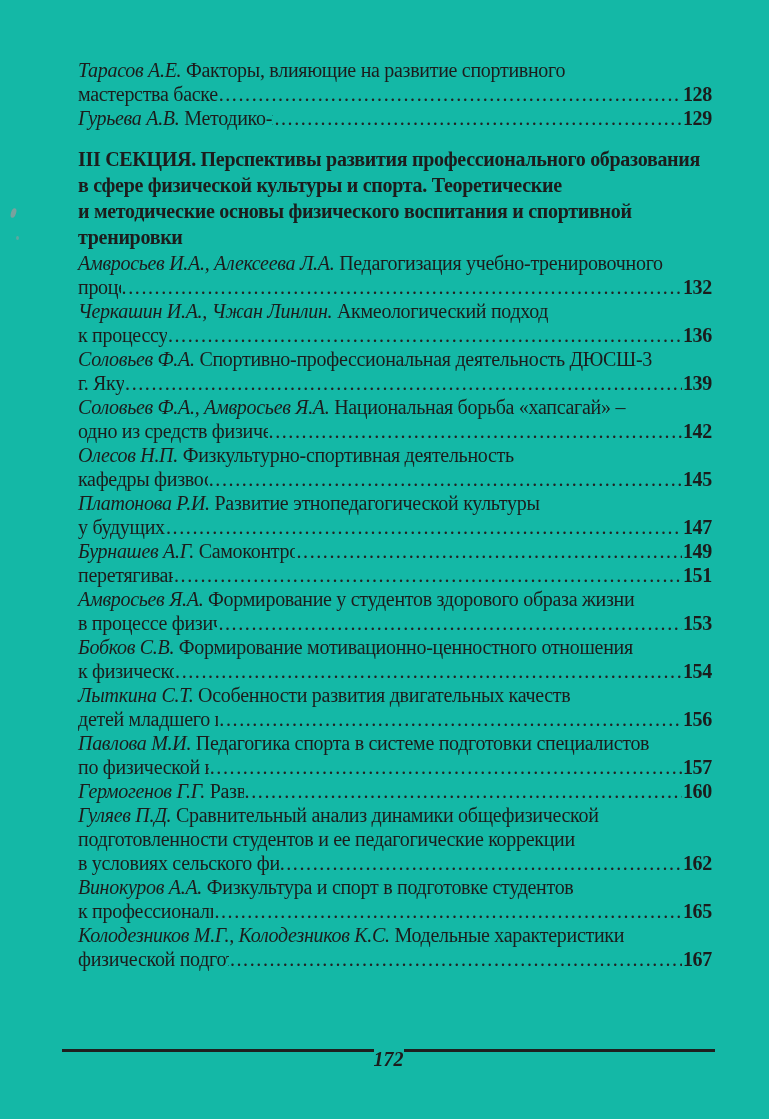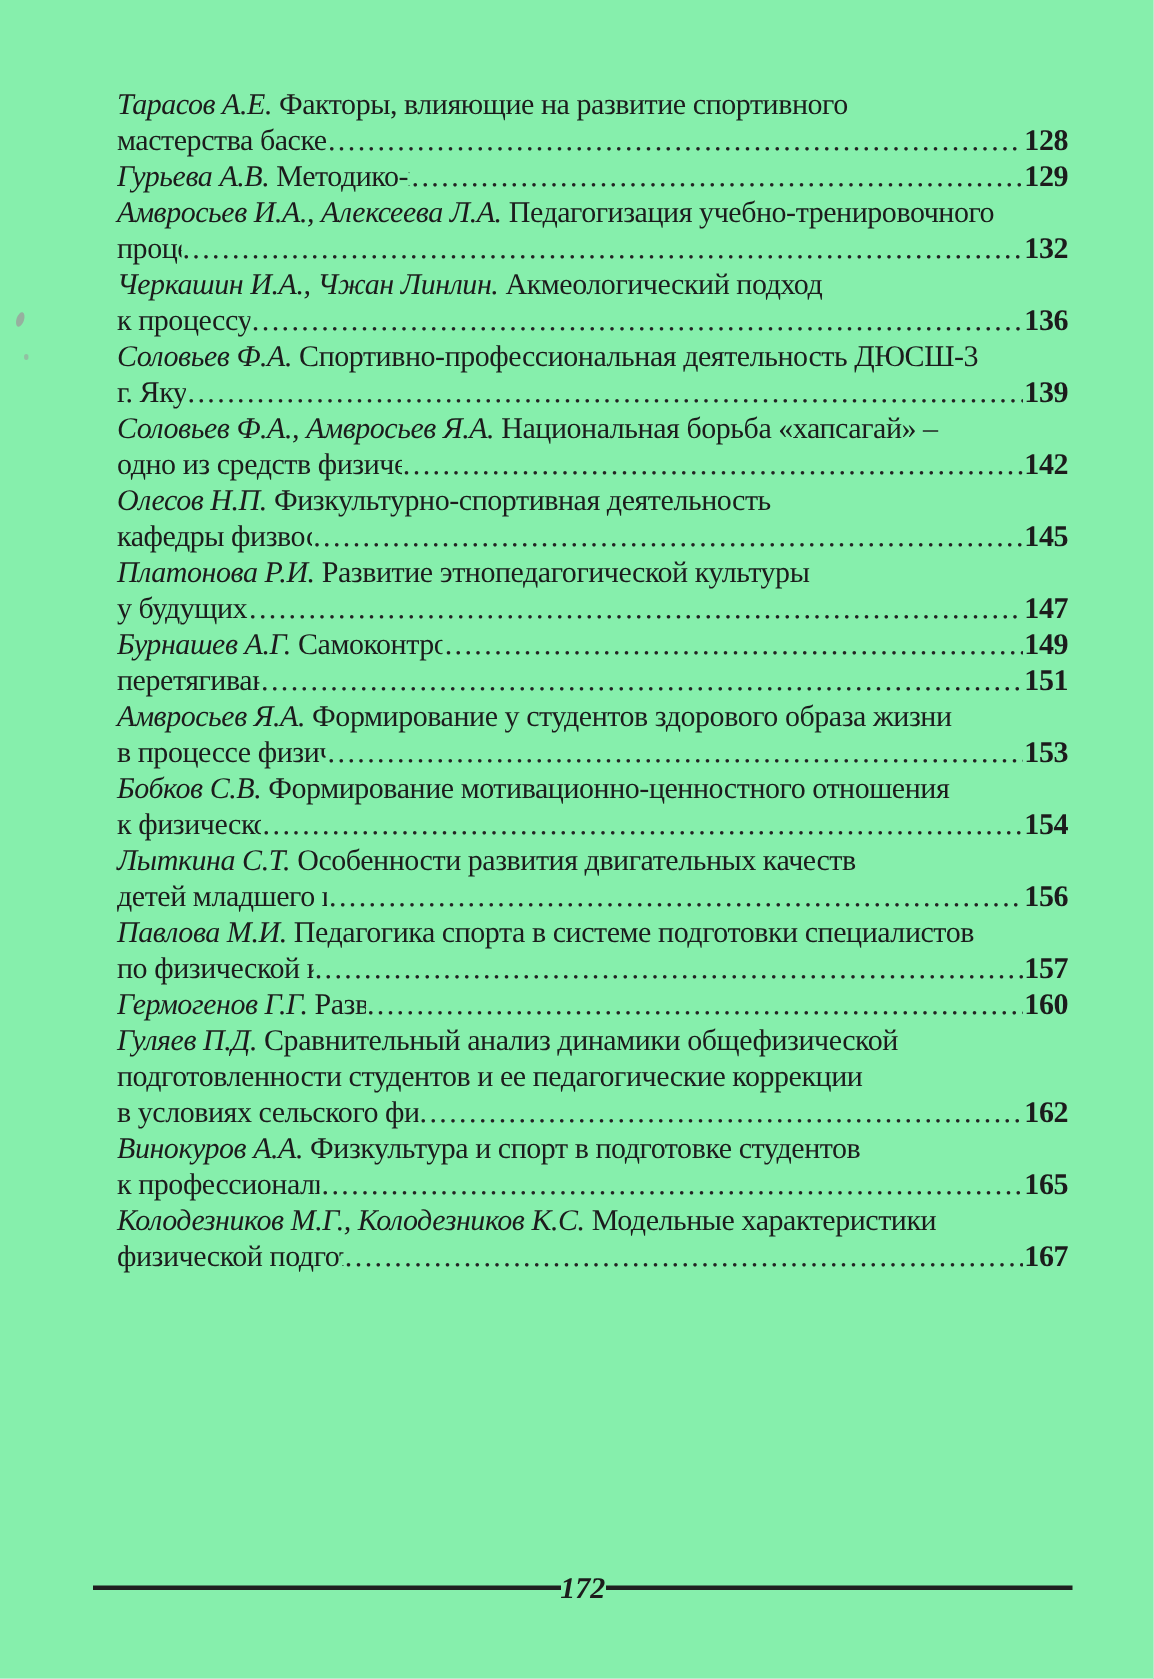--- a/index.html
+++ b/index.html
@@ -1,21 +1,21 @@
 <!DOCTYPE html>
 <html lang="ru"><head>
 <meta charset="utf-8">
 <style>
   html, body { margin: 0; padding: 0; background: #e8e8e8; }
   .page {
     position: relative;
     width: 769px;
     height: 1119px;
     margin: 0 auto;
-    background: #86efac;
+    background: #14b8a6;
     overflow: hidden;
     font-family: "Liberation Serif", "DejaVu Serif", serif;
     color: #1c1c1c;
   }
   .toc {
     position: absolute;
     left: 78px;
     right: 57px;
     top: 58px;
   }
@@ -54,21 +54,21 @@
     line-height: 26px;
     letter-spacing: -0.3px;
     white-space: nowrap;
   }
   .footer {
     position: absolute;
     top: 1046px;
     left: 62px;
     right: 54px;
     display: flex;
-    align-items: center;
+    align-items: flex-start;
   }
   .rule {
     flex: 1 1 auto;
     height: 3px;
     margin-top: 3px;
     background: #1f1f1f;
   }
   .folio {
     flex: 0 0 auto;
     font-style: italic;
@@ -98,20 +98,26 @@
         </div>
         <div class="toc-entry">
           <div class="toc-line leader">
             <span class="text"><span class="author">Гурьева А.В.</span> Методико-практические занятия у студентов</span>
             <span class="dots"></span>
             <span class="pagenum">129</span>
           </div>
         </div>
       </div>
 
+    <div class="section-heading">
+      <div class="h-line">III СЕКЦИЯ. Перспективы развития профессионального образования</div>
+      <div class="h-line">в сфере физической культуры и спорта. Теоретические</div>
+      <div class="h-line">и методические основы физического воспитания и спортивной</div>
+      <div class="h-line">тренировки</div>
+    </div>
 
     <div id="entries-main">
         <div class="toc-entry">
           <div class="toc-line"><span class="text"><span class="author">Амвросьев И.А., Алексеева Л.А.</span> Педагогизация учебно-тренировочного</span></div>
           <div class="toc-line leader">
             <span class="text">процесса</span>
             <span class="dots"></span>
             <span class="pagenum">132</span>
           </div>
         </div>

